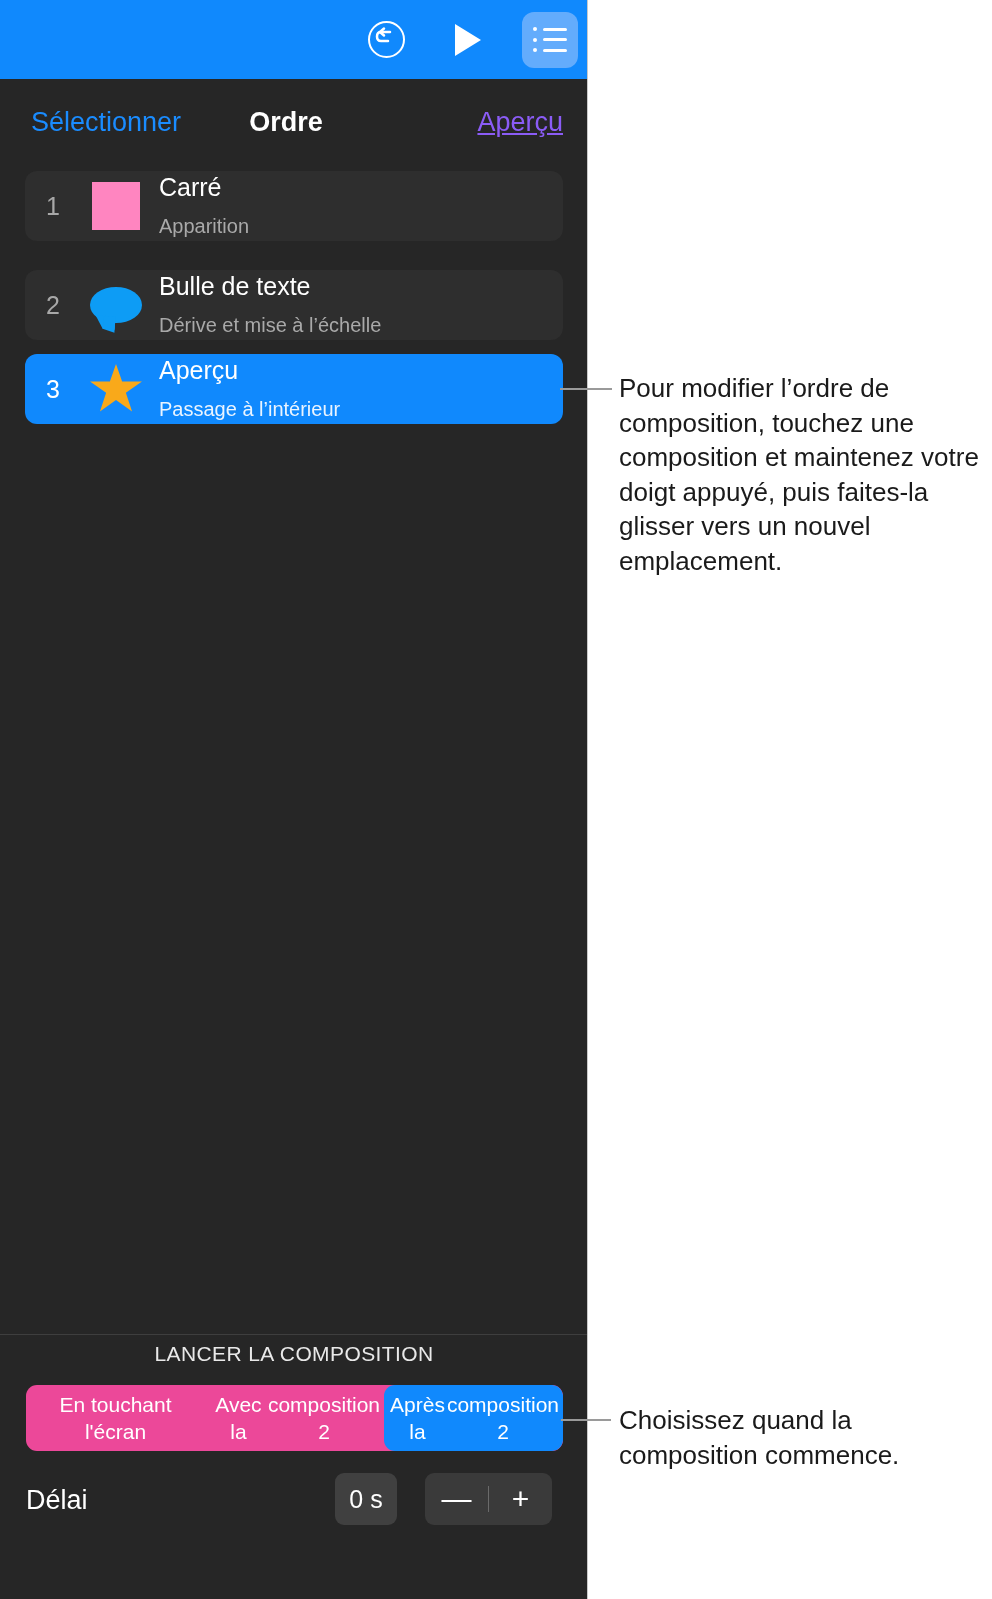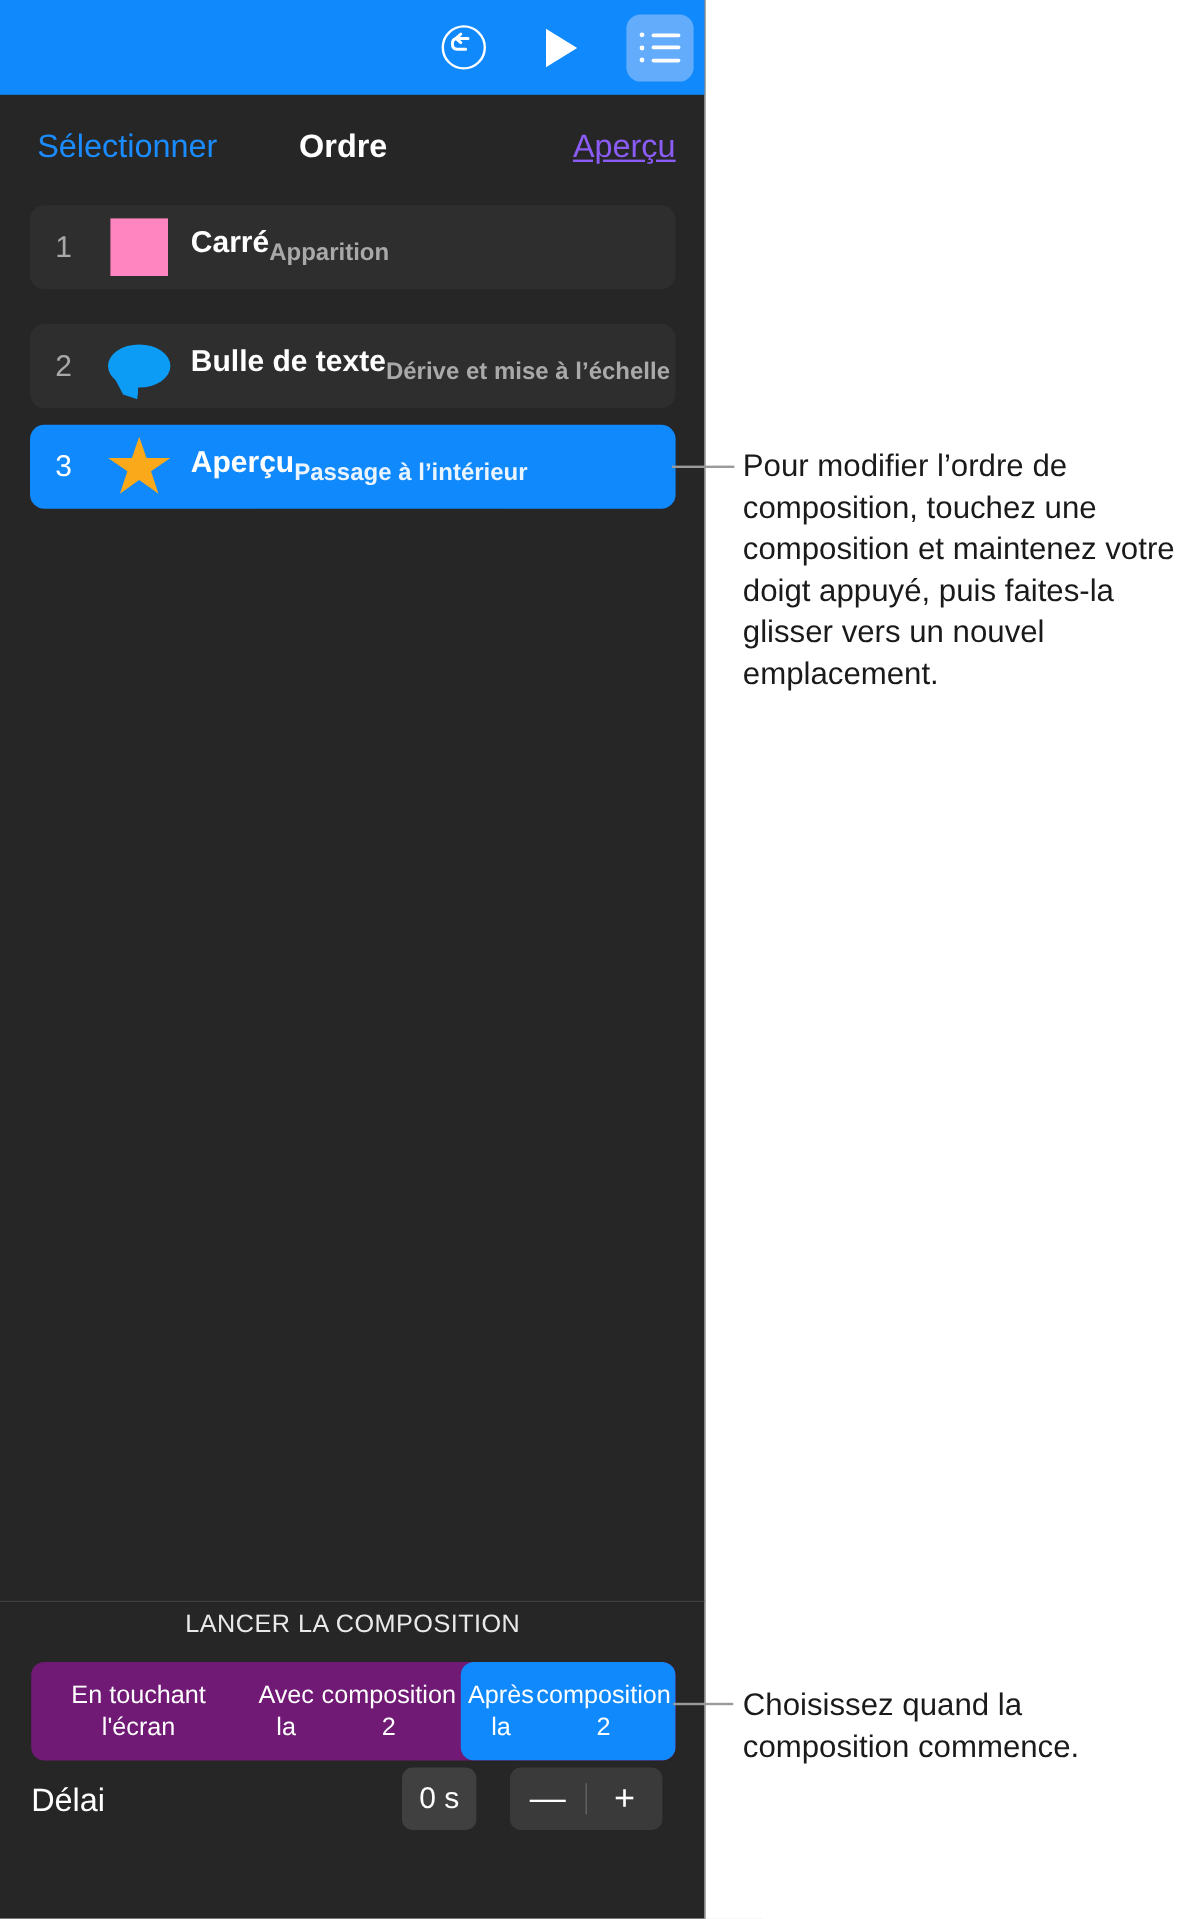--- a/index.html
+++ b/index.html
@@ -202,23 +202,22 @@
   .star {
     width: 52px;
     height: 50px;
     background: #F9A91A;
     clip-path: polygon(50% 0%, 61.8% 35.2%, 100% 35.2%, 69% 57.3%, 80.9% 95.1%,
                        50% 71.8%, 19.1% 95.1%, 31% 57.3%, 0% 35.2%, 38.2% 35.2%);
   }
   .row-texts {
     margin-left: 8px;
     display: flex;
-    flex-direction: row;
+    flex-direction: column;
     line-height: 1.18;
-    font-weight: bold;
   }
   .row-title {
     font-size: 25px;
     color: #ffffff;
   }
   .row-sub {
     font-size: 20px;
     color: #A9A9A9;
     margin-top: 12px;
   }
@@ -244,25 +243,25 @@
     font-size: 21px;
     letter-spacing: 0.4px;
     color: #E9E9E9;
   }
 
   .segmented {
     position: absolute;
     left: 26px;
     top: 1385px;
     width: 537px;
-    height: 82px;
+    height: 66px;
     display: flex;
     border-radius: 11px;
     overflow: hidden;
-    background: #701a75;
+    background: #ec4899;
   }
   .seg {
     flex: 1;
     display: flex;
     align-items: center;
     justify-content: center;
     text-align: center;
     font-size: 21px;
     color: #FFFFFF;
     line-height: 1.3;

